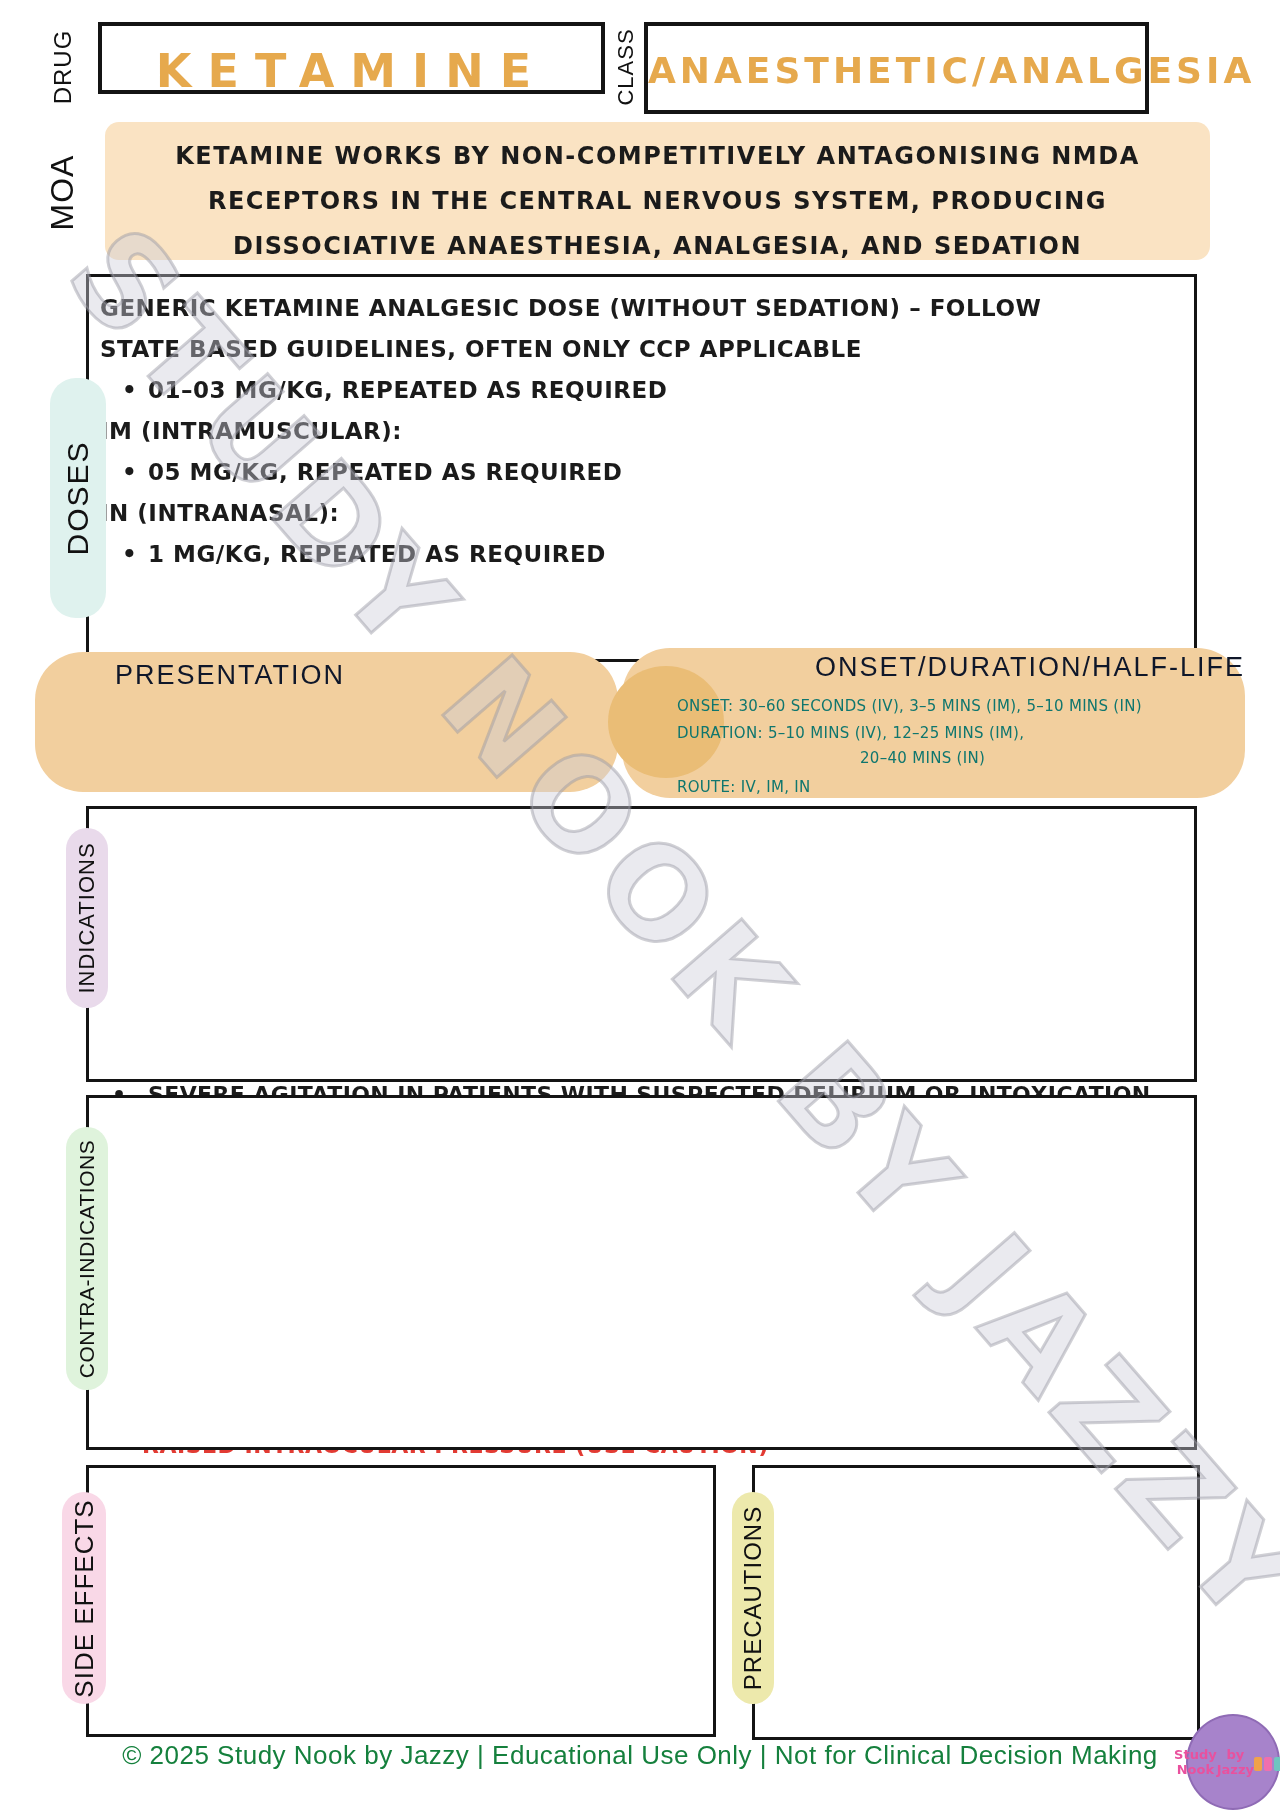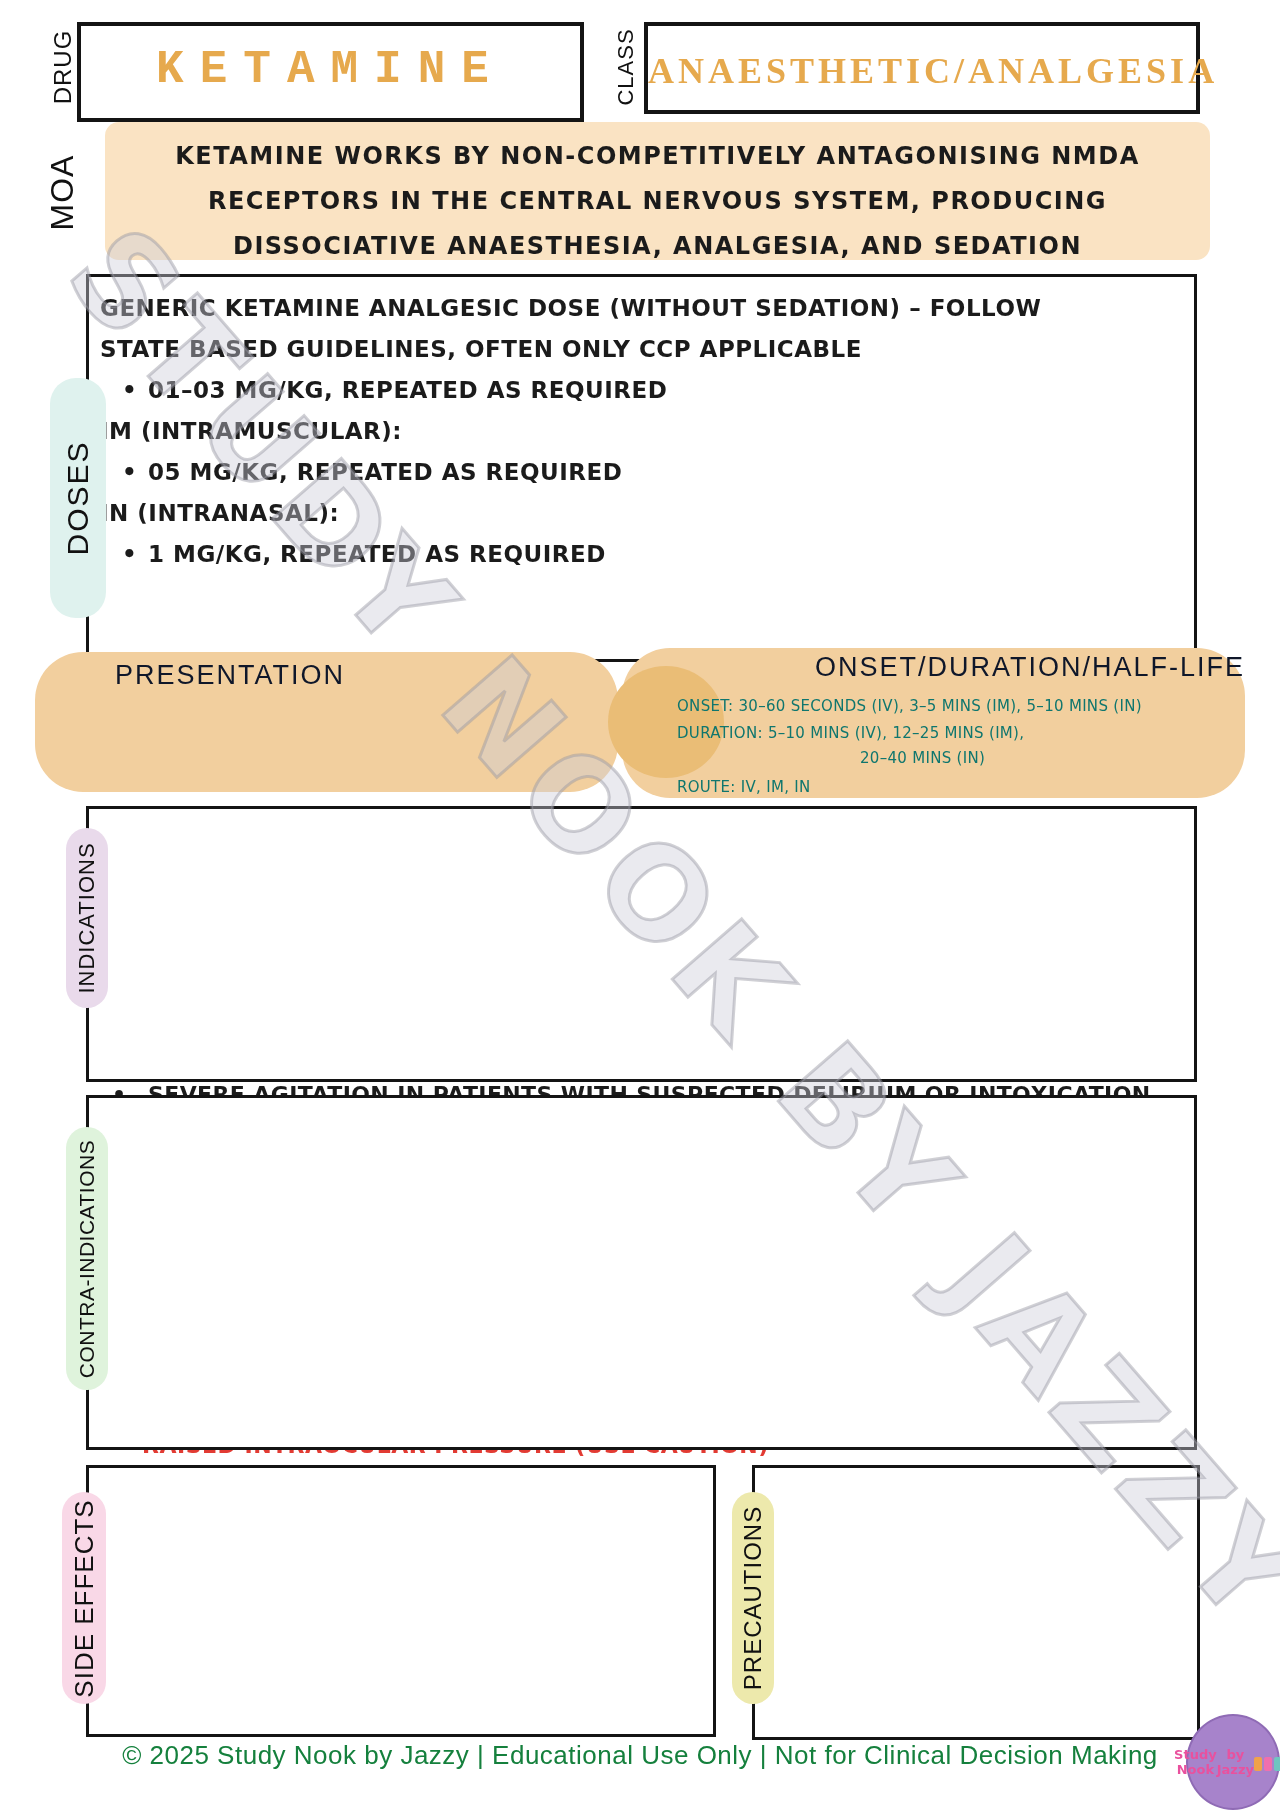--- a/index.html
+++ b/index.html
@@ -61,27 +61,27 @@
   .badge .books i{display:block;width:8px;height:14px;border-radius:2px;}
 </style>
 </head>
 <body>
 
 <div class="page">
 
   <div class="vwrap" style="left:18px;top:51px;width:90px;height:32px;">
     <span style="font-size:24px;letter-spacing:1px;">DRUG</span>
   </div>
-  <div class="box thick" style="left:77px;top:22px;width:507px;height:100px;font-family:Liberation Mono, monospace;">
+  <div class="box thick" style="left:98px;top:22px;width:507px;height:72px;">
     <div class="abs drugname" style="left:0;top:18px;width:100%;text-align:center;color:#e6a94d;">KETAMINE</div>
   </div>
   <div class="vwrap" style="left:578px;top:51px;width:96px;height:32px;">
     <span style="font-size:22px;letter-spacing:1px;">CLASS</span>
   </div>
-  <div class="box thick" style="left:644px;top:22px;width:556px;height:92px;font-family:Liberation Serif, serif;">
+  <div class="box thick" style="left:644px;top:22px;width:505px;height:92px;">
     <div class="abs classname" style="left:0;top:24px;width:100%;text-align:center;color:#e6a94d;">ANAESTHETIC/ANALGESIA</div>
   </div>
 
   <div class="vwrap" style="left:5px;top:172px;width:115px;height:40px;">
     <span style="font-size:32px;letter-spacing:1px;">MOA</span>
   </div>
   <div class="moa-box">
     <div class="moa-text">KETAMINE WORKS BY NON-COMPETITIVELY ANTAGONISING NMDA RECEPTORS IN THE CENTRAL NERVOUS SYSTEM, PRODUCING DISSOCIATIVE ANAESTHESIA, ANALGESIA, AND SEDATION</div>
   </div>
 

